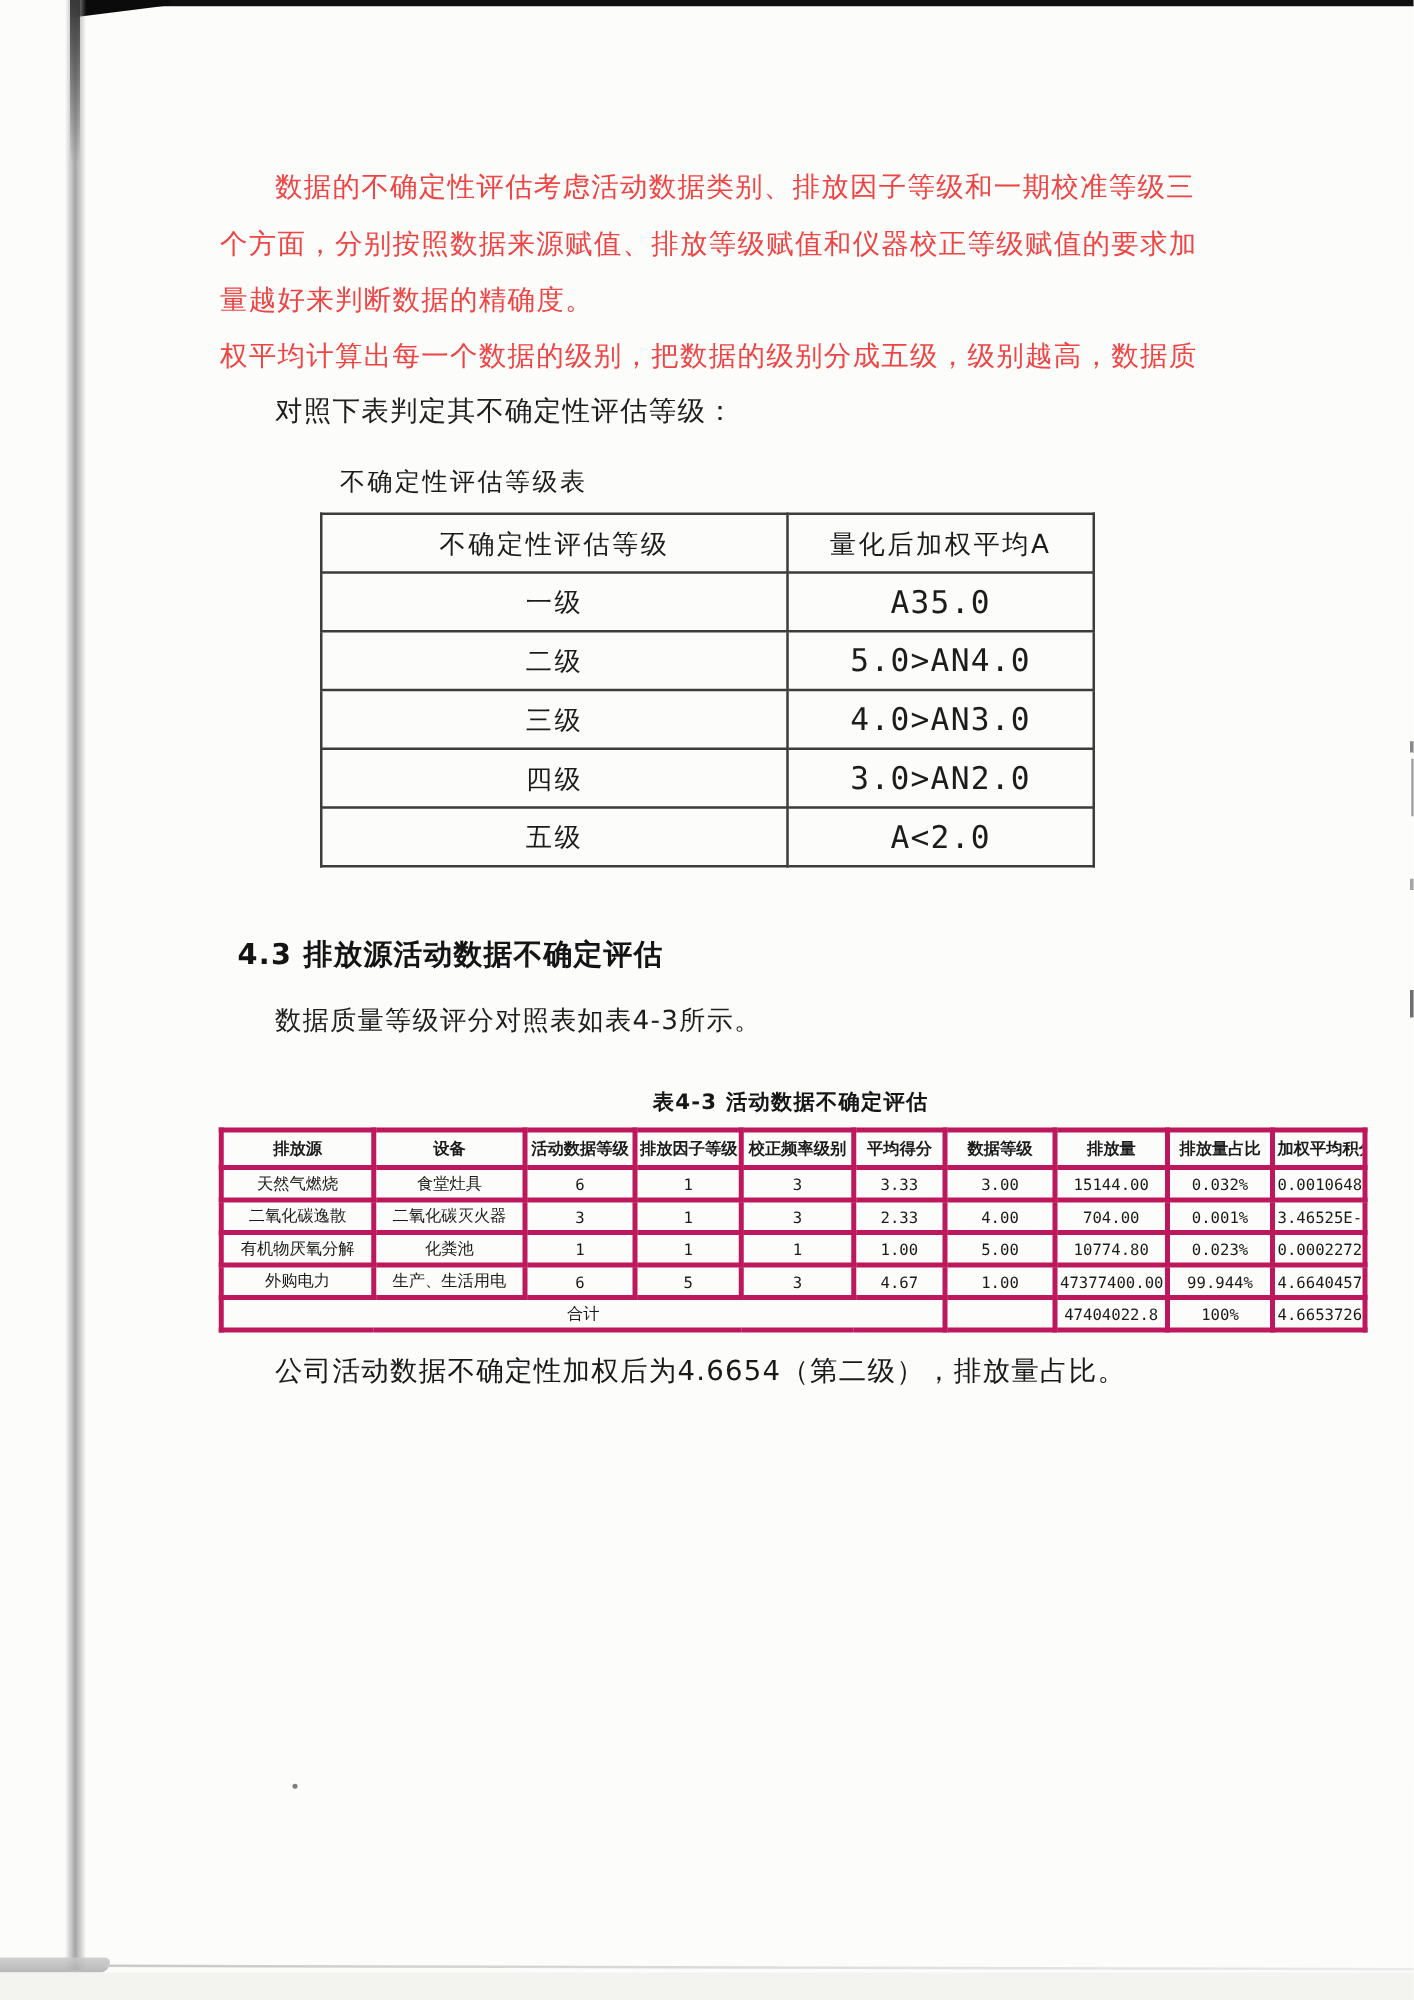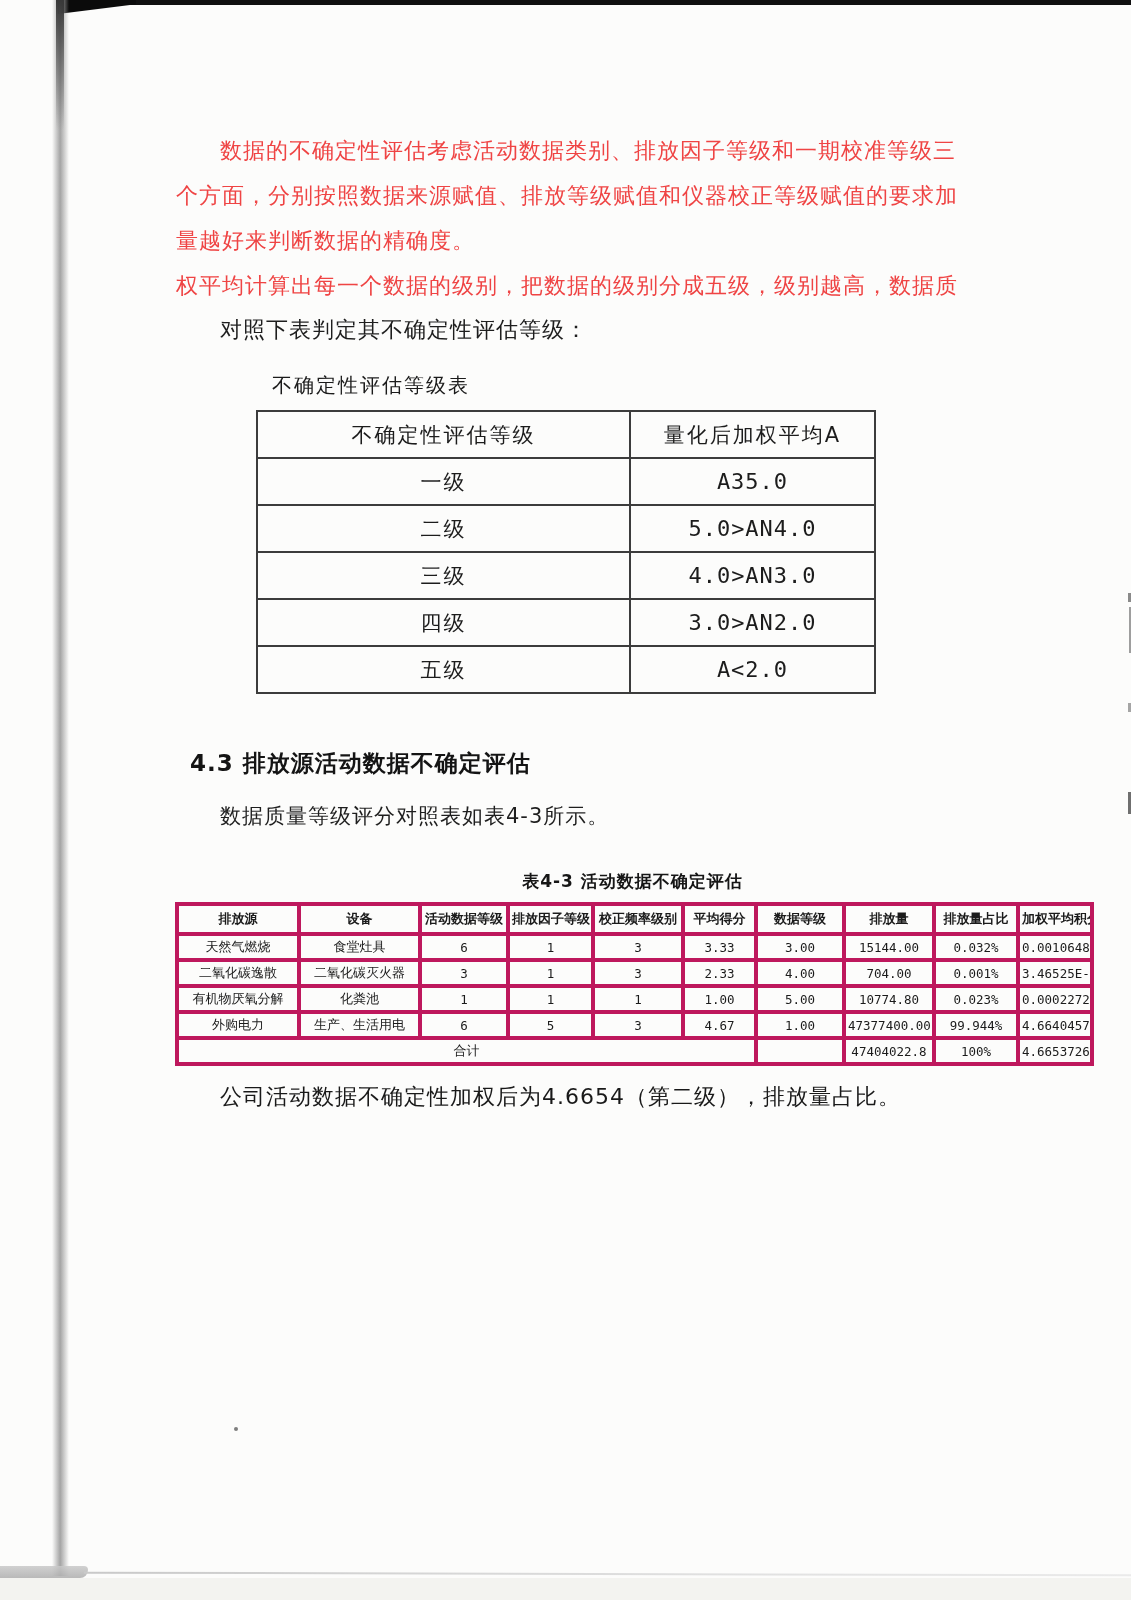--- a/index.html
+++ b/index.html
@@ -47,21 +47,21 @@
                 font-size:17px; font-weight:bold; color:#161616; letter-spacing:1px; }
   .conclusion { position:absolute; left:176px; top:1082px; width:900px; font-size:22px;
                 color:#191919; text-indent:44px; letter-spacing:1px; }
 
   
   table.grade { position:absolute; left:256px; top:410px; width:618px;
                 border-collapse:collapse; table-layout:fixed; }
   .grade td { border:2px solid #3c3c3c; text-align:center; vertical-align:middle;
               font-size:21px; color:#1c1c1c; letter-spacing:2px; }
   .grade tr { height:47px; }
-  .grade .val { font-family:"DejaVu Sans Mono", monospace; font-size:22px; letter-spacing:1px; }
+  .grade .val { font-family:"DejaVu Sans Mono", monospace; font-size:25px; letter-spacing:1px; }
 
   
   table.activity { position:absolute; left:175px; top:902px; width:915px;
                    border-collapse:collapse; table-layout:fixed; }
   .activity th, .activity td { border:4px solid #be185d; text-align:center; vertical-align:middle;
                    font-size:13px; color:#1b1b1b; padding:0 2px; overflow:hidden; white-space:nowrap; }
   .activity thead tr { height:30px; }
   .activity tbody tr { height:26px; }
   .activity th { font-weight:bold; }
   .activity .num { font-family:"DejaVu Sans Mono", monospace; font-size:12.5px; }

